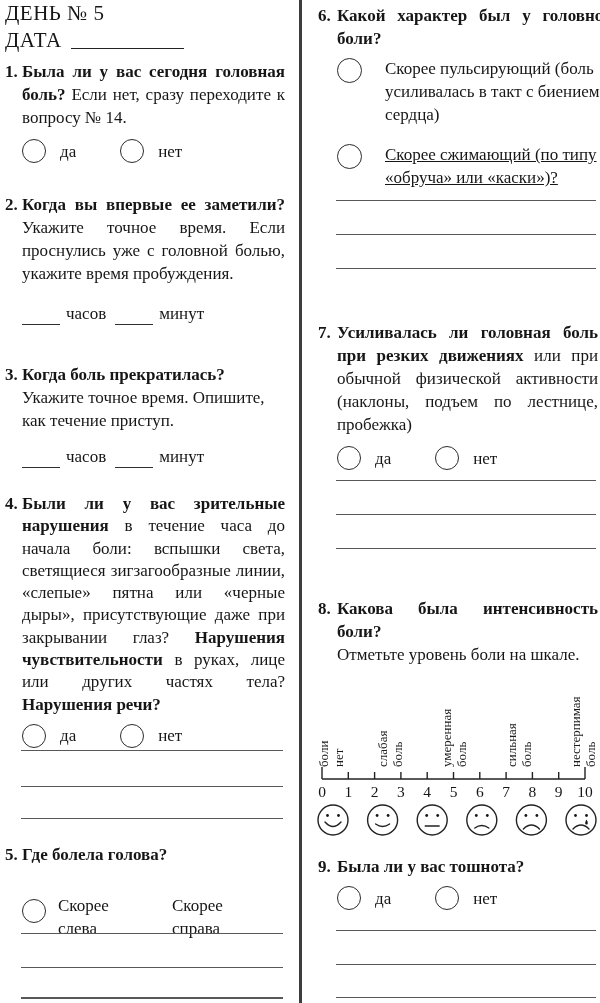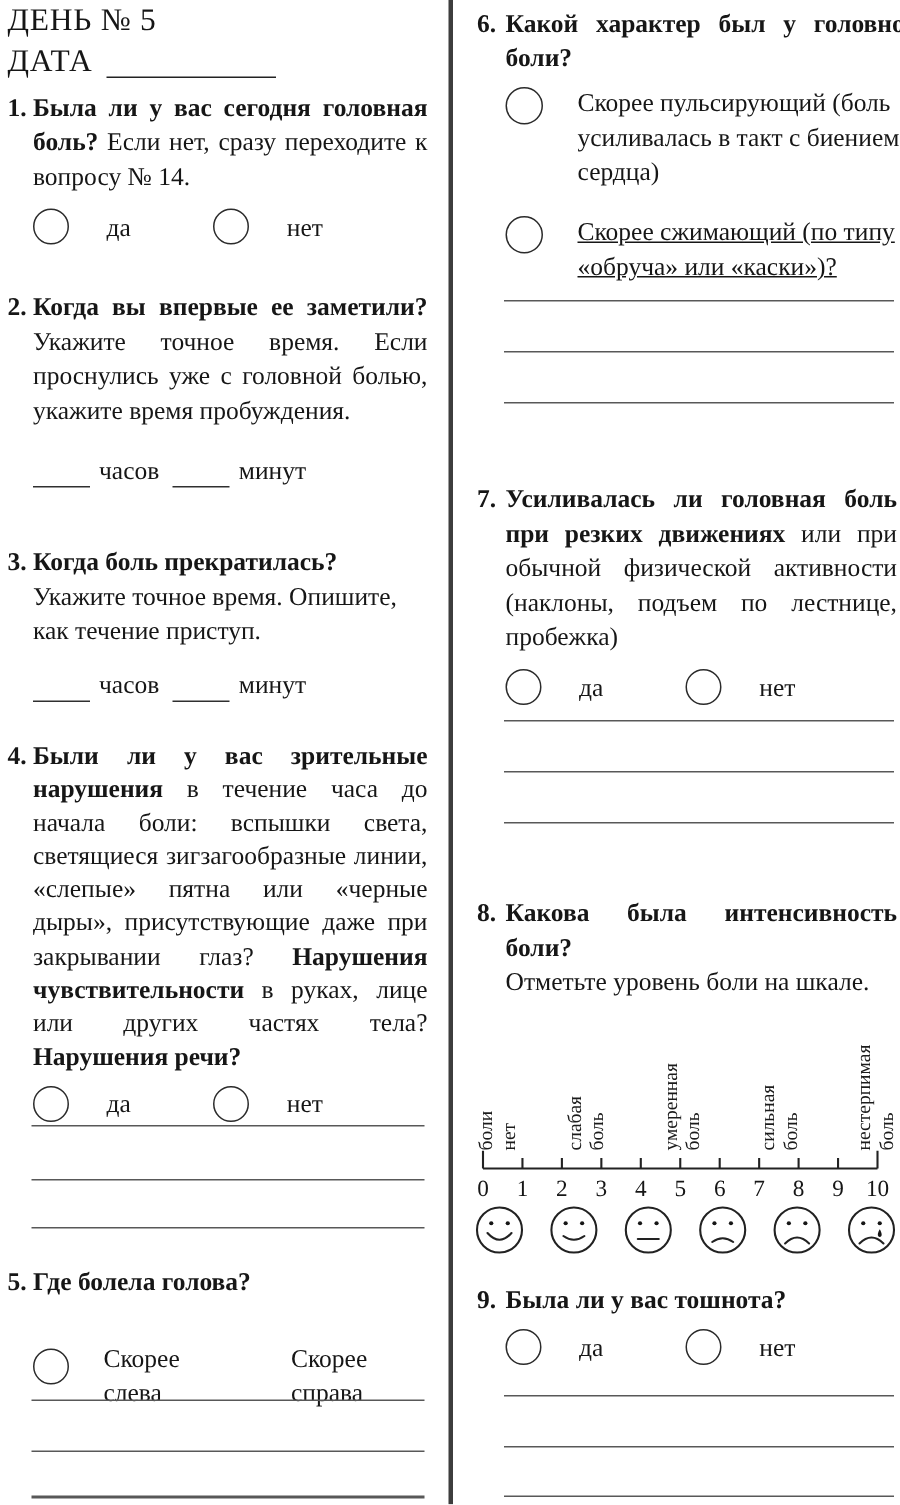--- a/index.html
+++ b/index.html
@@ -5,32 +5,32 @@
   * { margin:0; padding:0; box-sizing:border-box; }
   html,body { background:#fff; }
   .page {
     position:relative; width:600px; height:1003px; background:#ffffff;
     font-family:"Liberation Serif","DejaVu Serif",serif; color:#161616;
     overflow:hidden;
   }
   .divider { position:absolute; left:299px; top:0; width:2.5px; height:1003px; background:#3d3d3d; }
 
   .hdr { position:absolute; left:5px; top:0; font-size:21px; line-height:27px; letter-spacing:.5px; }
-  .date-row { display:flex; align-items:center; }
+  .date-row { display:flex; align-items:flex-start; }
   .date-blank { display:inline-block; width:113px; border-bottom:1.8px solid #222; height:22px; margin-left:9px; }
 
   .q { position:absolute; display:flex; font-size:17px; line-height:23px; }
   .qnum { flex:none; font-weight:bold; }
   .col-l .qnum { width:17px; }
   .col-r .qnum { width:19px; }
   .qbody { flex:1; }
   .qtext { text-align:justify; }
   b { font-weight:bold; }
 
-  .opts { display:flex; align-items:center;gap:11px; }
+  .opts { display:flex; align-items:center; }
   .radio { flex:none; width:24px; height:24px; border:1.7px solid #2b2b2b; border-radius:50%; background:#fff; }
   .optlabel { margin-left:14px; }
   .radio.second { margin-left:44px; }
 
   .opt6 { display:flex; align-items:flex-start;gap:12px; }
   .opt6 .radio { margin-top:1px; }
   .opt6 .opttext { margin-left:11px; text-align:left; }
 
   .q5opts { align-items:flex-start; }
   .optlabel.two { width:88px; margin-left:12px; line-height:23px; }

